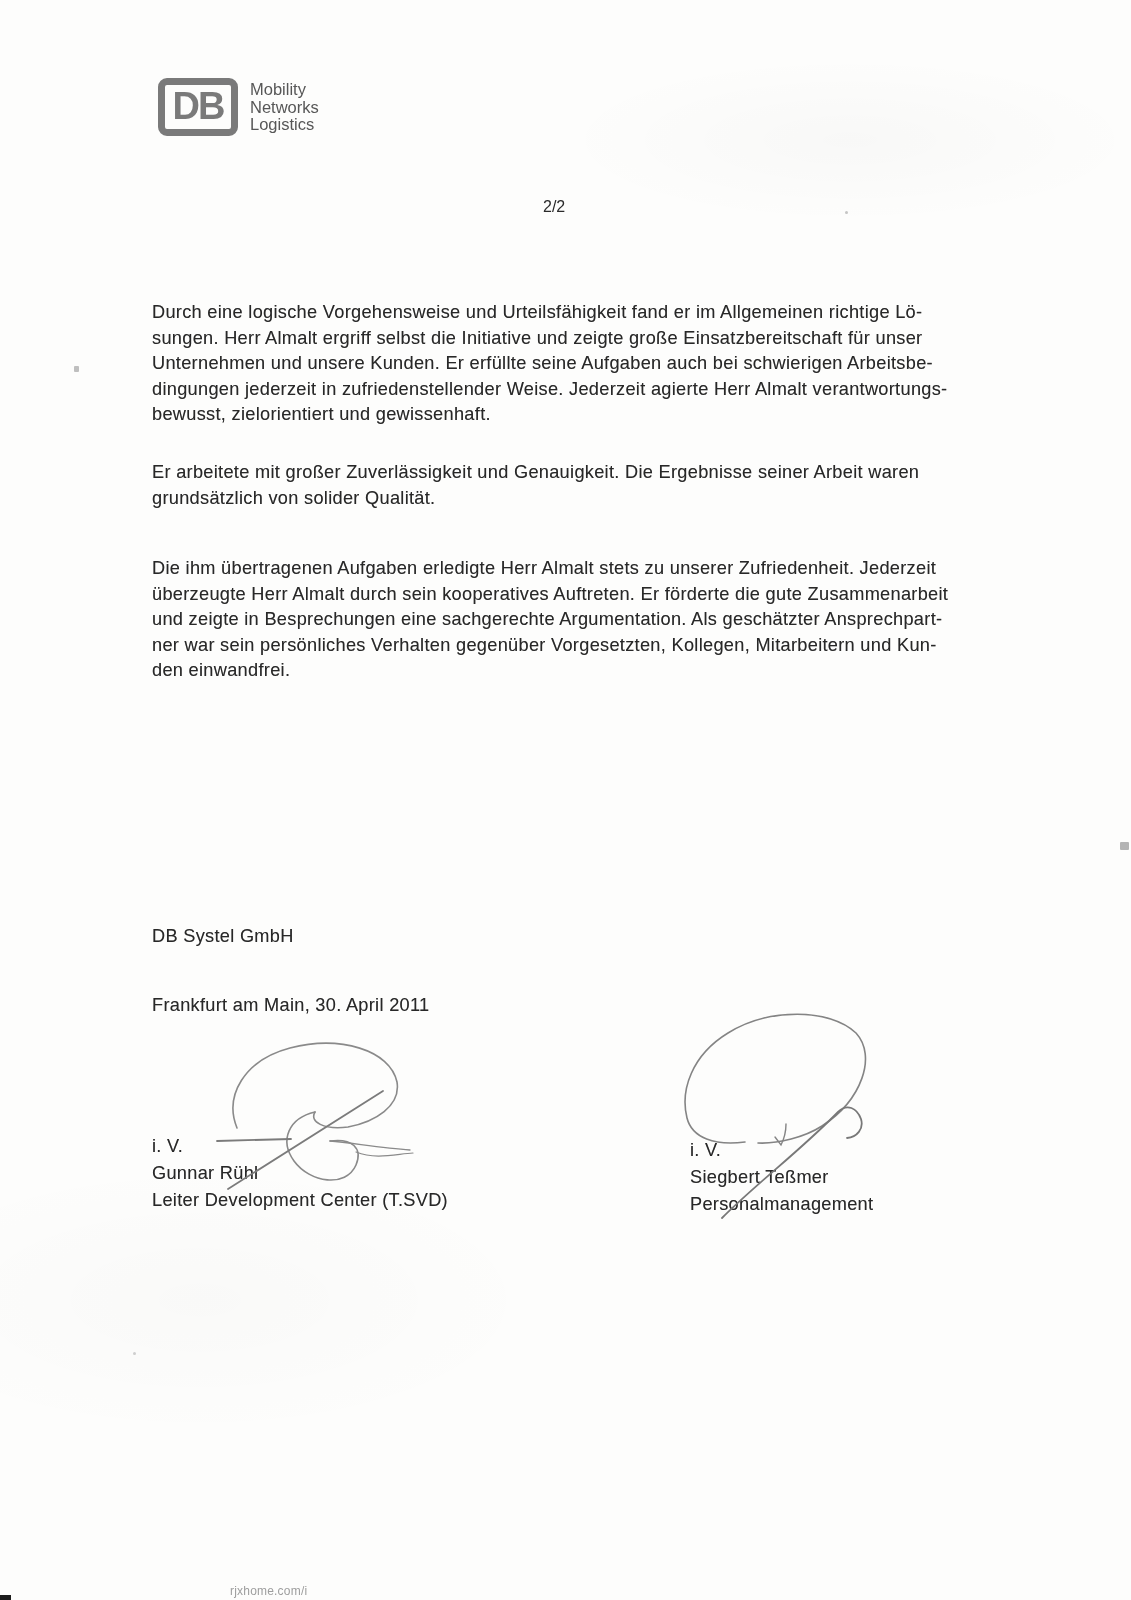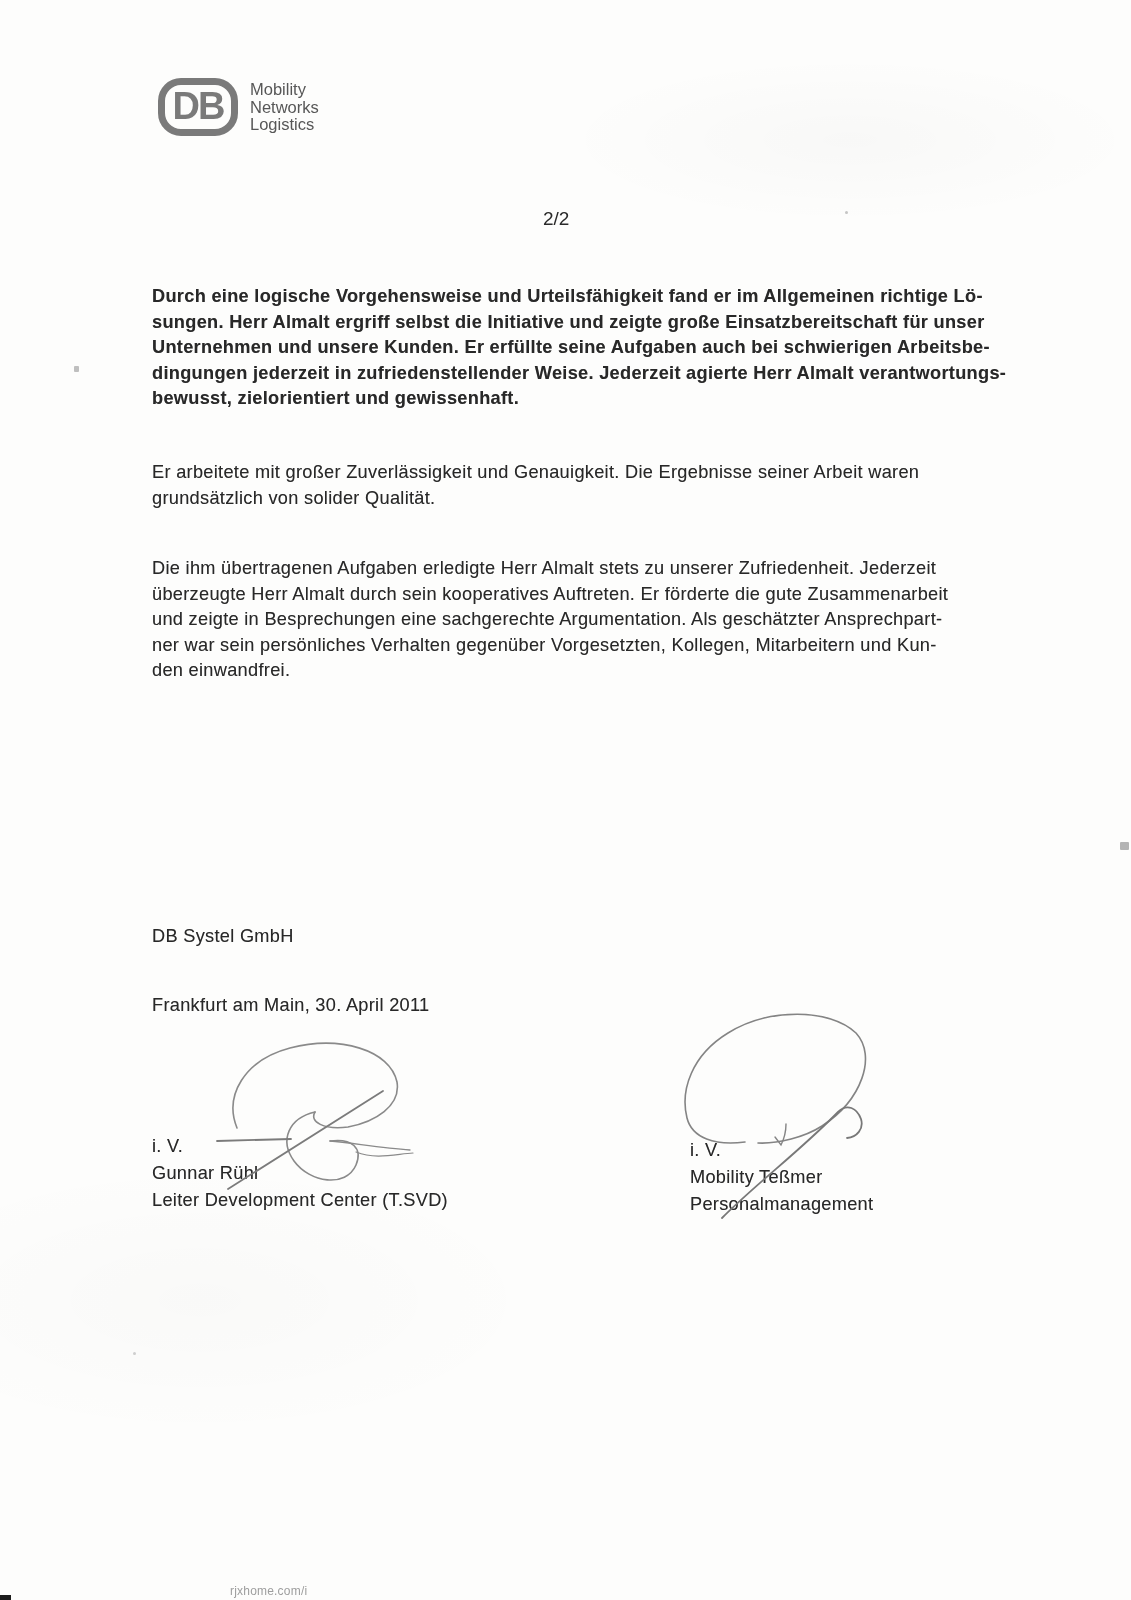--- a/index.html
+++ b/index.html
@@ -14,48 +14,48 @@
     overflow:hidden;
     font-family:"Liberation Sans", sans-serif;
     color:#262626;
   }
   
   .logo-wrap { position:absolute; left:158px; top:78px; }
   .db-box {
     box-sizing:border-box;
     width:80px; height:58px;
     border:7px solid #7a7a7a;
-    border-radius:23px;
+    border-radius:9px;
     display:flex; align-items:center; justify-content:center;
   }
   .db-abbr {
     font-size:38px; font-weight:bold; color:#7a7a7a;
     letter-spacing:-2px; line-height:1;
     transform:translateY(-1px);
   }
   .logo-tagline {
     position:absolute; left:92px; top:3px;
     font-size:16.5px; line-height:17.5px;
     color:#575757; white-space:pre;
   }
   
   .page-number {
     position:absolute; left:543px; top:198px;
-    font-size:19px; color:#2a2a2a;margin-top:10px;
+    font-size:16px; color:#2a2a2a;
   }
   
   .par {
     position:absolute; left:152px;
     font-size:18.2px; line-height:25.6px;
     letter-spacing:0.3px;
     white-space:pre;
     color:#282828;
     text-shadow:0 0 0.4px rgba(40,40,40,0.35);
   }
-  .p1 { top:284px;font-weight:bold; }
+  .p1 { top:300px; }
   .p2 { top:460px; }
   .p3 { top:556px; }
   .p4 { top:724px; }
   .p5 { top:793px; }
   .company  { top:924px; }
   .dateline { top:993px; }
   
   .sig-block {
     position:absolute;
     font-size:18.2px; line-height:27px;
@@ -117,21 +117,21 @@
   <div class="par company">DB Systel GmbH</div>
   <div class="par dateline">Frankfurt am Main, 30. April 2011</div>
 
   <div class="sig-block sig-left">
     <div>i. V.</div>
     <div>Gunnar Rühl</div>
     <div>Leiter Development Center (T.SVD)</div>
   </div>
   <div class="sig-block sig-right">
     <div>i. V.</div>
-    <div>Mobility Teßmer</div>
+    <div>Siegbert Teßmer</div>
     <div>Personalmanagement</div>
   </div>
 
   <svg class="ink" width="1131" height="1600" viewBox="0 0 1131 1600">
 
     <g fill="none" stroke="#8a8a8a" stroke-width="1.6" stroke-linecap="round">
       <path d="M 237 1128 C 224 1096, 244 1060, 290 1048 C 340 1035, 390 1050, 397 1082 C 401 1106, 375 1122, 348 1127 C 324 1130, 309 1122, 315 1112"></path>
       <path d="M 315 1112 C 289 1118, 279 1140, 294 1161 C 310 1183, 346 1188, 356 1165 C 363 1148, 352 1138, 330 1141"></path>
       <path d="M 330 1141 C 352 1143, 382 1148, 410 1150" stroke-width="1.3"></path>
       <path d="M 383 1091 L 228 1189" stroke="#7b7b7b" stroke-width="1.8"></path>

